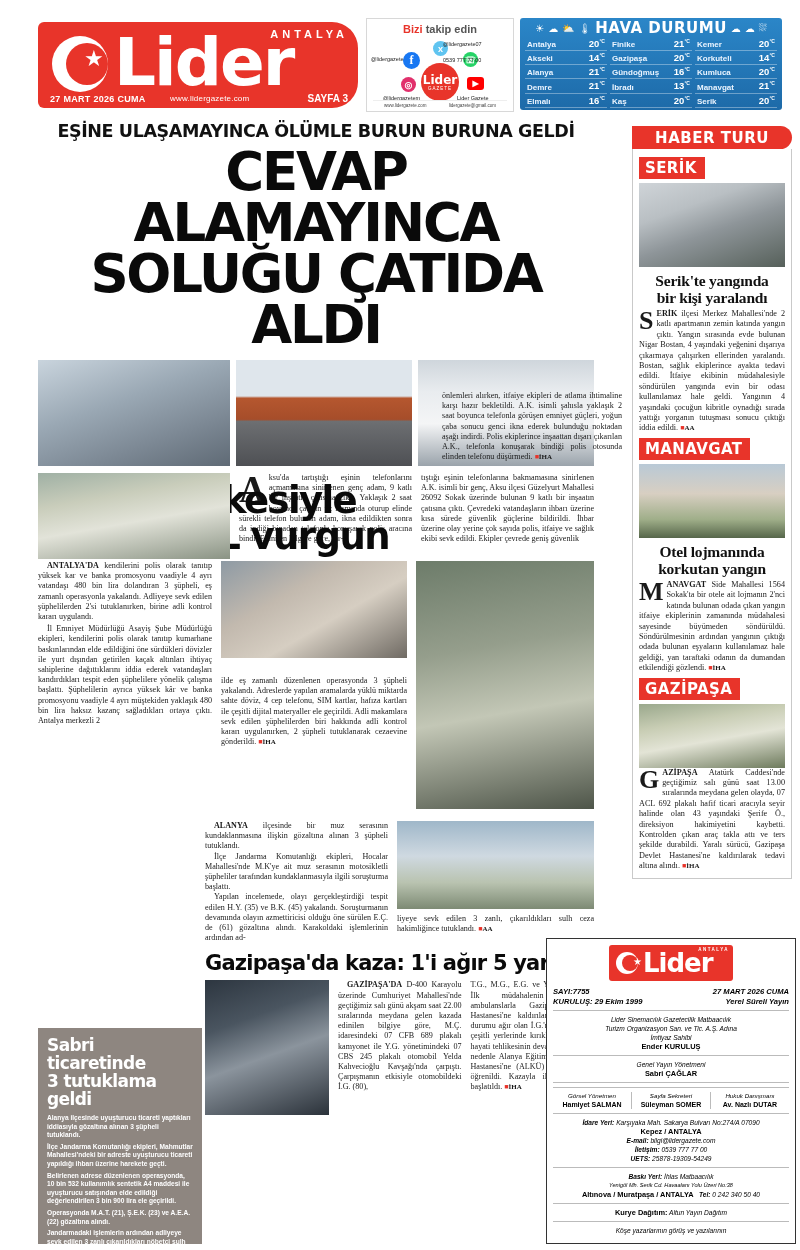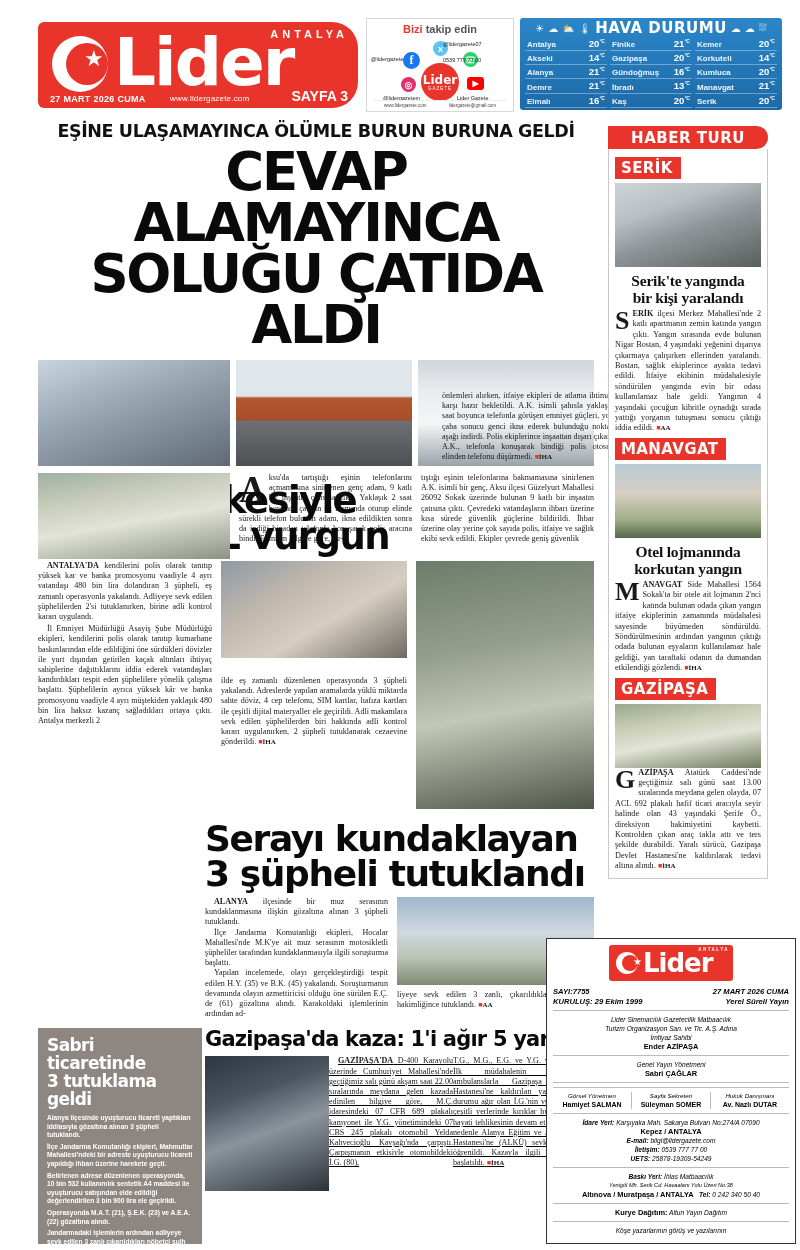--- a/index.html
+++ b/index.html
@@ -27,21 +27,21 @@
     font-family:"DejaVu Sans", sans-serif;
     font-weight:bold;font-size:66px;letter-spacing:-2px;color:#fff;line-height:74px;
   }
   .logo-antalya{
     position:absolute;right:10px;top:6px;color:#fff;font-size:11px;
     font-weight:bold;letter-spacing:4px;
   }
   .logo-date{position:absolute;left:12px;bottom:4px;color:#fff;font-size:9px;font-weight:bold;letter-spacing:.3px;}
   .logo-date b{font-weight:bold;}
   .logo-url{position:absolute;left:132px;bottom:5px;color:#fff;font-size:8px;letter-spacing:.2px;}
-  .logo-sayfa{position:absolute;right:10px;bottom:4px;color:#fff;font-size:14px;font-weight:bold;}
+  .logo-sayfa{position:absolute;right:10px;bottom:4px;color:#fff;font-size:10px;font-weight:bold;}
 
   
   .social{
     position:absolute;left:366px;top:18px;width:146px;height:92px;
     border:1px solid #d8d8d8;background:#fff;
   }
   .social-title{position:absolute;left:0;right:0;top:4px;text-align:center;font-size:11px;color:#e8342a;font-weight:bold;}
   .social-title .tk{color:#555;}
   .sbtn{position:absolute;border-radius:50%;display:flex;align-items:center;justify-content:center;color:#fff;font-weight:bold;}
   .sb-fb{left:36px;top:33px;width:17px;height:17px;background:#1877f2;font-size:12px;font-family:"Liberation Serif",serif;}
@@ -125,21 +125,21 @@
   .sechead2{
     font-family:"DejaVu Sans",sans-serif;font-weight:bold;color:#0a0a0a;
     font-size:36px;line-height:35px;letter-spacing:-1.4px;
   }
   .sechead3{
     font-family:"DejaVu Sans",sans-serif;font-weight:bold;color:#0a0a0a;
     font-size:21px;line-height:24px;letter-spacing:-.8px;
   }
 
   
-  .side{position:absolute;left:600px;top:126px;width:160px;padding-left:8px;}
+  .side{position:absolute;left:624px;top:126px;width:160px;padding-left:8px;}
   .haber-turu{
     position:relative;height:23px;background:#e8342a;border-radius:0 12px 12px 0;
     display:flex;align-items:center;justify-content:center;
     color:#fff;font-family:"DejaVu Sans",sans-serif;font-weight:bold;font-size:15px;letter-spacing:.5px;
   }
   .side-box{border:1px solid #c9c9c9;border-top:none;padding:4px 6px 6px 6px;background:#fff;}
   .tag{
     display:inline-block;background:#e8342a;color:#fff;font-weight:bold;
     font-size:15px;padding:2px 8px 2px 6px;letter-spacing:.4px;margin:4px 0 4px 0;
     font-family:"DejaVu Sans",sans-serif;
@@ -367,43 +367,39 @@
             <span class="src">İHA</span>
           </div>
         </div>
         <div style="width:178px;">
           <div class="photo ph-jandarma" style="width:178px;height:248px;"></div>
         </div>
       </div>
     </div>
 
     <div style="margin-top:12px;margin-left:167px;width:389px;">
-      <div class="sechead2">
-        <div>Serayı kundaklayan</div>
-        <div>3 şüpheli tutuklandı</div>
-      </div>
       <div style="display:flex;gap:9px;margin-top:6px;">
         <div style="width:183px;" class="body-text">
           <p><span class="smallcap">ALANYA</span><span> ilçesinde bir muz serasının kundaklanmasına ilişkin gözaltına alınan 3 şüpheli tutuklandı.</span></p>
           <p>İlçe Jandarma Komutanlığı ekipleri, Hocalar Mahallesi'nde M.K'ye ait muz serasının motosikletli şüpheliler tarafından kundaklanmasıyla ilgili soruşturma başlattı.</p>
           <p>Yapılan incelemede, olayı gerçekleştirdiği tespit edilen H.Y. (35) ve B.K. (45) yakalandı. Soruşturmanın devamında olayın azmettiricisi olduğu öne sürülen E.Ç. de (61) gözaltına alındı. Karakoldaki işlemlerinin ardından ad-</p>
         </div>
         <div style="width:197px;">
           <div class="photo ph-sera" style="width:197px;height:88px;"></div>
           <div class="body-text" style="margin-top:5px;">
             <span>liyeye sevk edilen 3 zanlı, çıkarıldıkları sulh ceza hakimliğince tutuklandı.</span>
             <span class="src">AA</span>
           </div>
         </div>
       </div>
     </div>
 
     <div style="margin-top:8px;margin-left:167px;width:389px;">
       <div class="sechead3">Gazipaşa'da kaza: 1'i ağır 5 yaralı</div>
-      <div style="display:flex;gap:0;margin-top:5px;text-decoration:underline;">
+      <div style="display:flex;gap:9px;margin-top:5px;">
         <div style="width:124px;">
           <div class="photo ph-crash" style="width:124px;height:135px;"></div>
         </div>
         <div style="width:124px;" class="body-text">
           <p><span class="smallcap">GAZİPAŞA'DA</span><span> D-400 Karayolu üzerinde Cumhuriyet Mahallesi'nde geçtiğimiz salı günü akşam saat 22.00 sıralarında meydana gelen kazada edinilen bilgiye göre, M.Ç. idaresindeki 07 CFB 689 plakalı kamyonet ile Y.G. yönetimindeki 07 CBS 245 plakalı otomobil Yelda Kahvecioğlu Kavşağı'nda çarpıştı. Çarpışmanın etkisiyle otomobildeki İ.G. (80),</span></p>
         </div>
         <div style="width:124px;" class="body-text">
           <span>T.G., M.G., E.G. ve Y.G. yaralandı. İlk müdahalenin ardından ambulanslarla Gazipaşa Devlet Hastanesi'ne kaldırılan yaralılardan durumu ağır olan İ.G.'nin vücudunun çeşitli yerlerinde kırıklar bulunduğu, hayati tehlikesinin devam ettiği ve bu nedenle Alanya Eğitim ve Araştırma Hastanesi'ne (ALKÜ) sevk edildiği öğrenildi. Kazayla ilgili inceleme başlatıldı.</span>
           <span class="src">İHA</span>
         </div>
@@ -484,21 +480,21 @@
     <div class="imp-row">
       <span><span>KURULUŞ:</span> <span>29 Ekim 1999</span></span>
       <span>Yerel Süreli Yayın</span>
     </div>
 
     <div class="imp-hr"></div>
     <div class="imp-c">
       <div>Lider Sinemacılık Gazetecilik Matbaacılık</div>
       <div>Turizm Organizasyon San. ve Tic. A.Ş. Adına</div>
       <div>İmtiyaz Sahibi</div>
-      <b>Ender AZİPAŞA</b>
+      <b>Ender KURULUŞ</b>
     </div>
 
     <div class="imp-hr"></div>
     <div class="imp-c">
       <div>Genel Yayın Yönetmeni</div>
       <b>Sabri ÇAĞLAR</b>
     </div>
 
     <div class="imp-hr"></div>
 

